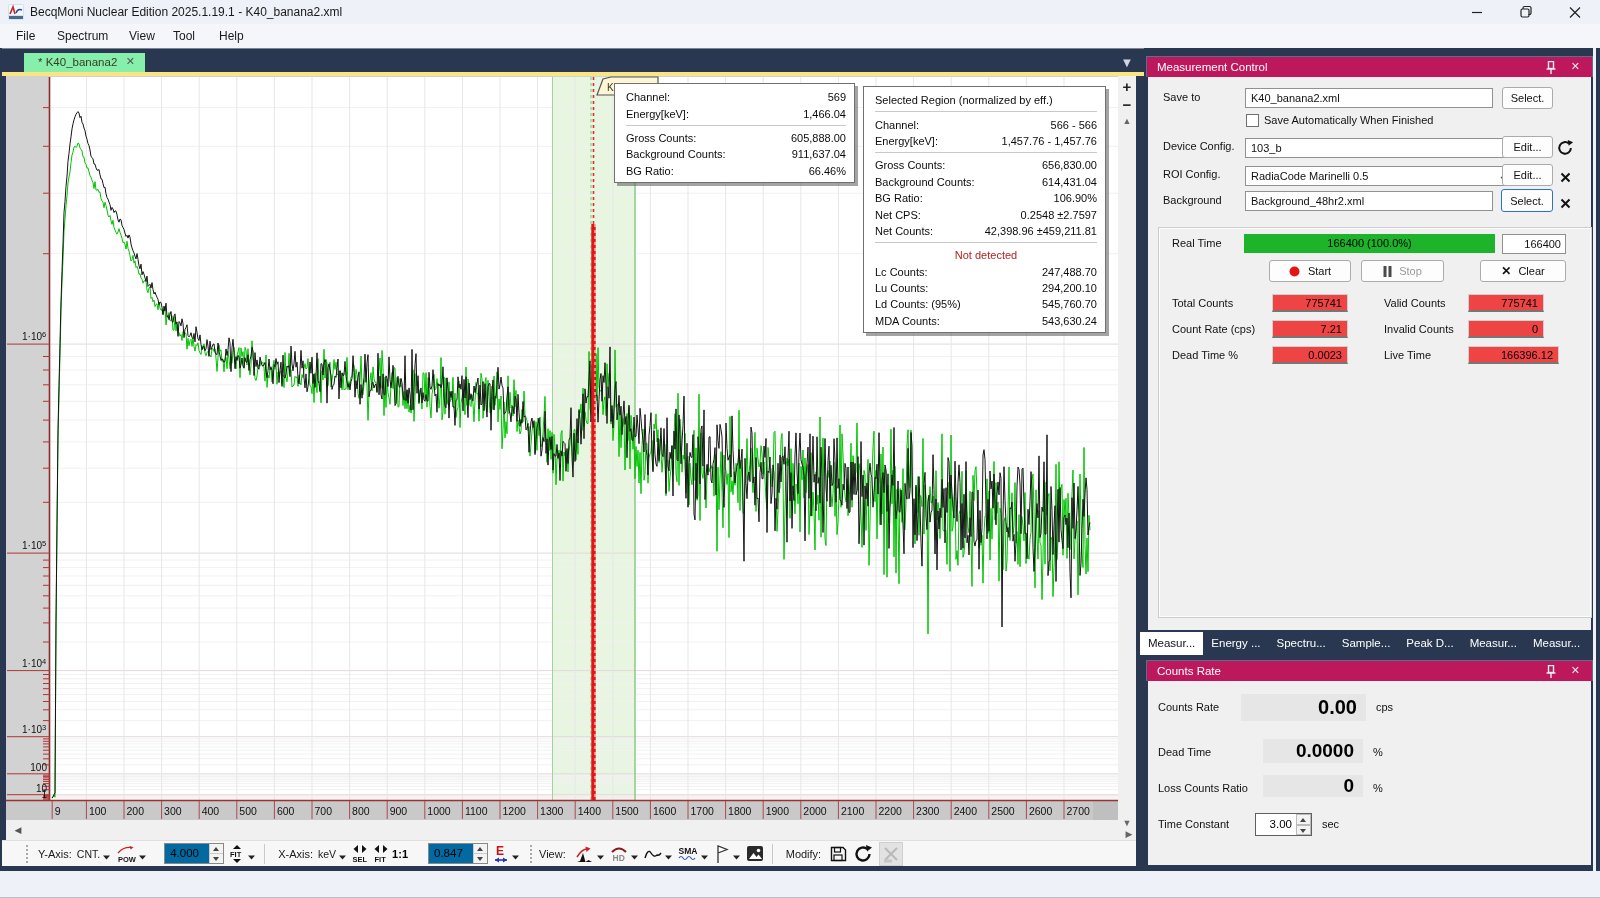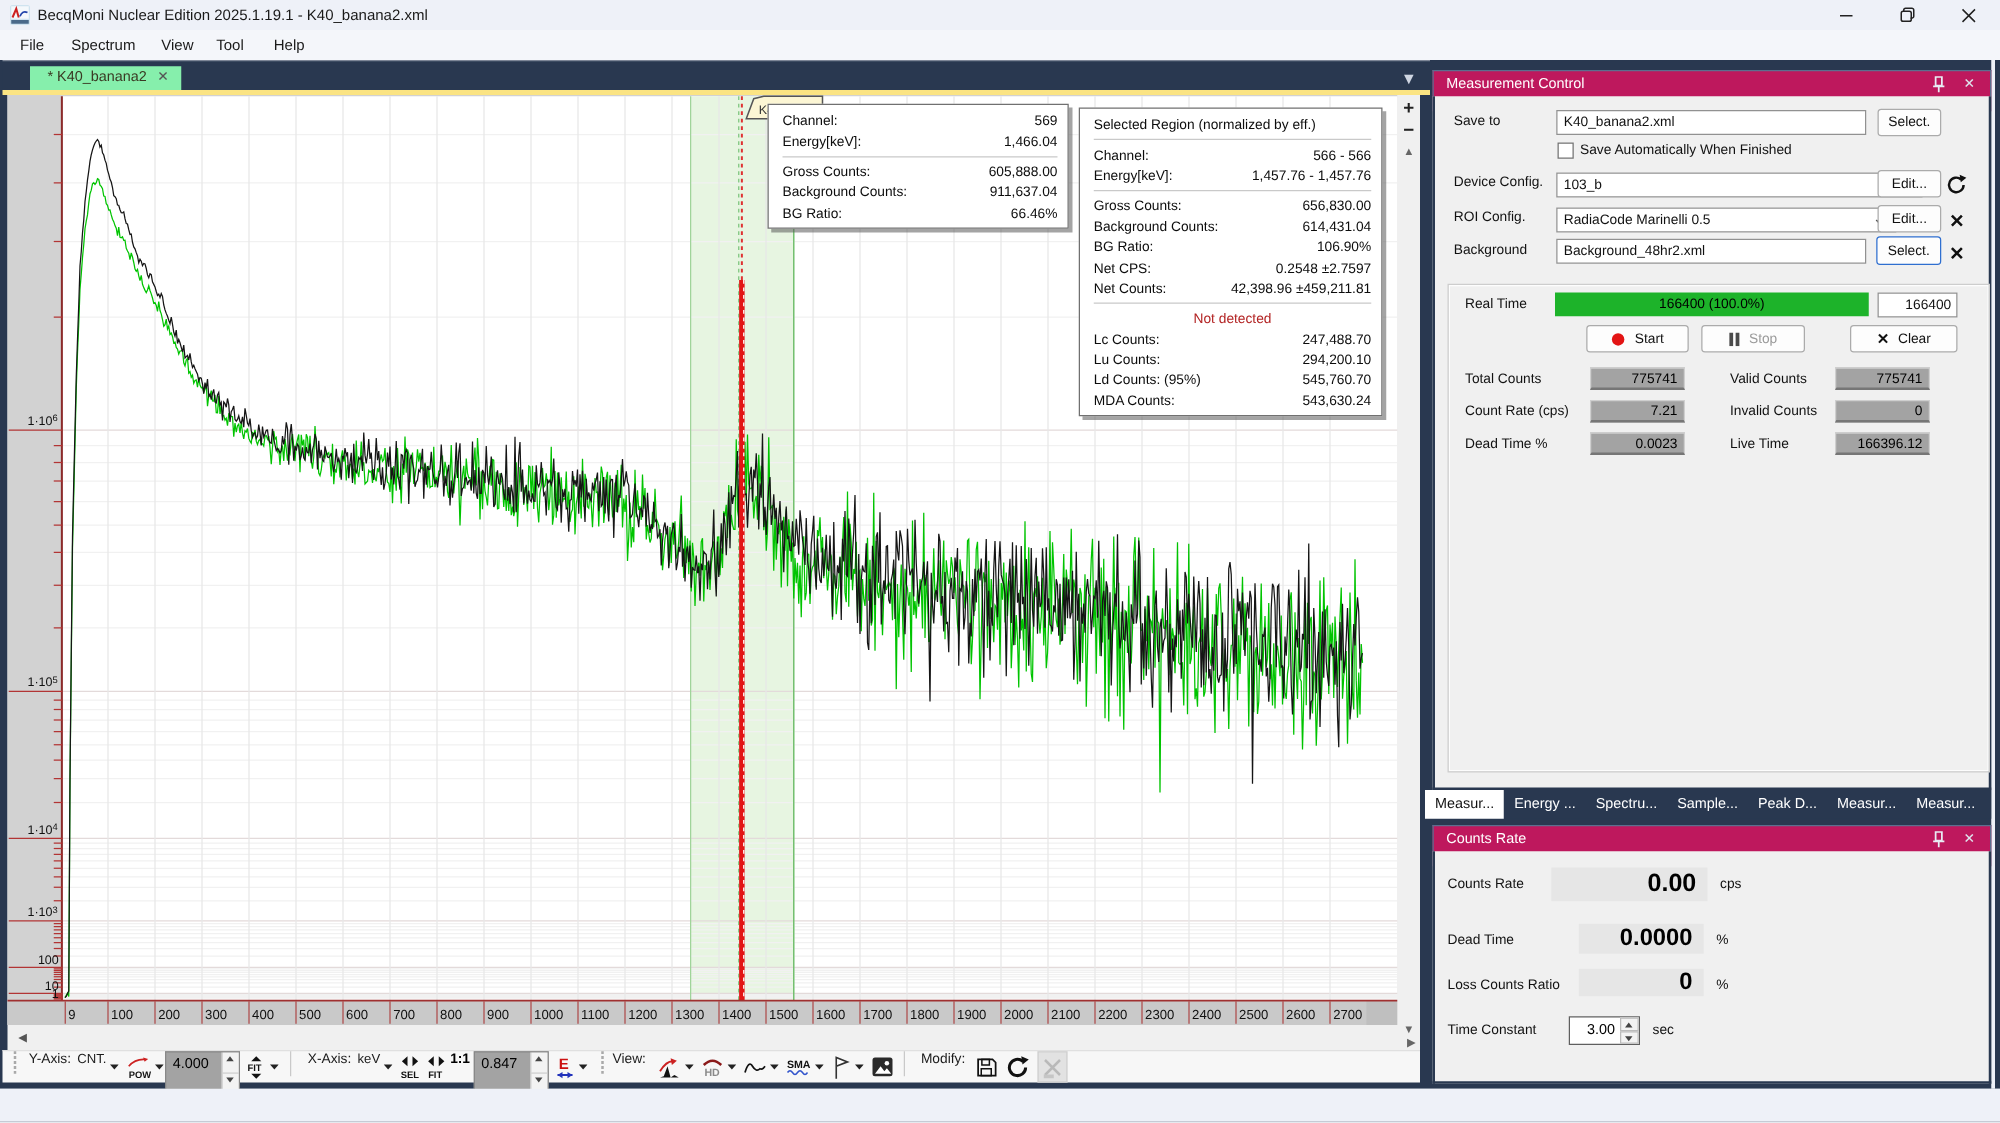--- a/index.html
+++ b/index.html
@@ -8,48 +8,48 @@
 .title-txt { position:absolute; left:30px; top:5px; font-size:12px; color:#191919; }
 .winbtn { position:absolute; top:0; width:46px; height:24px; text-align:center; }
 .menubar { position:absolute; left:0; top:24px; width:1600px; height:24px; background:#f4f6fa; }
 .menubar span { position:absolute; top:5px; font-size:12px; color:#1a1a1a; }
 .winframe { position:absolute; left:0; top:48px; width:1600px; height:823px; background:#293850; }
 .tabstrip { position:absolute; left:2px; top:48px; width:1142px; height:24px; background:#293850; border-top:1px solid #7d8697; }
 .doctab { position:absolute; left:24px; top:53px; width:121px; height:19px; background:#86efac; font-size:11.5px; color:#3a3a23; padding:3px 0 0 14px; }
 .doctab .tx { position:absolute; right:10px; top:2px; color:#555; font-size:11px; }
 .yellowline { position:absolute; left:2px; top:72px; width:1142px; height:4px; background:#fbe483; }
 .docarea { position:absolute; left:6px; top:76px; width:1130px; height:764px; background:#f0f0f0; }
-.toolbar { position:absolute; left:2px; top:840px; width:1134px; height:26px; background:#f7f7f7; display:flex; border-top:1px solid #e0e0e0; }
+.toolbar { position:absolute; left:2px; top:840px; width:1134px; height:26px; background:#f7f7f7; display:flex; align-items:center; border-top:1px solid #e0e0e0;padding-left:15px; }
 .grip { width:4px; height:18px; margin-left:8px; background-image:repeating-linear-gradient(#a9a9a9 0 2px, transparent 2px 4px); background-size:2px 100%; background-repeat:no-repeat; background-position:1px 0; }
 .tlab { font-size:11px; color:#1a1a1a; margin:0 3px 0 9px; }
 .tsel { font-size:10.5px; color:#1a1a1a; margin-left:2px; }
 .car { margin:2px 1px 0 3px; }
 .ticon { margin-left:5px; display:inline-flex; align-items:center; }
 .tbsep { width:1px; height:20px; background:#c9c9c9; margin:0 4px 0 8px; }
-.spinbox { display:inline-flex; height:34px; border:1px solid #888; background:#a3a3a3; margin-left:0; }
+.spinbox { display:inline-flex; height:21px; border:1px solid #888; background:#0369a1; margin-left:17px; }
 .spinval { flex:1; font-size:11.5px; padding:3px 0 0 5px; }
 .spinbtns { width:14px; display:flex; flex-direction:column; border-left:1px solid #ccc; }
 .sb { flex:1; background:#f3f3f3; border-bottom:1px solid #ccc; position:relative; }
 .sb:last-child { border-bottom:none; }
 i.up { position:absolute; left:3px; top:3px; border-left:3.5px solid transparent; border-right:3.5px solid transparent; border-bottom:4px solid #444; }
 i.dn { position:absolute; left:3px; top:3px; border-left:3.5px solid transparent; border-right:3.5px solid transparent; border-top:4px solid #444; }
 .statusbar { position:absolute; left:0; top:871px; width:1600px; height:27px; background:#eef1f8; }
 .phead { position:absolute; height:33px; background:#be185d; color:#fff; font-size:11.5px; padding:4px 0 0 10px; border:1px solid #5c6e8e; border-bottom:none; }
 .ph-ic { position:absolute; right:36px; top:4px; }
 .ph-x { position:absolute; right:12px; top:3px; color:#dfe5ee; font-size:11px; }
 .pbody { position:absolute; background:#f0f0f0; border:2px solid #293850; border-top:none; }
 .rlab { position:absolute; font-size:11px; color:#111;text-align:center; }
 .rtext { position:absolute; height:20px; background:#fff; border:1px solid #919191; font-size:11px; padding:3px 4px 0 5px; color:#111; }
 .rbtn { position:absolute; background:#fdfdfd; border:1px solid #ababab; border-radius:3px; font-family:"Liberation Sans",sans-serif; font-size:11px; color:#111; display:flex; align-items:center; justify-content:center; }
 .rcheck { position:absolute; width:13px; height:13px; background:#fff; border:1px solid #707070; }
 .ric { position:absolute; }
 .chev { position:absolute; right:6px; top:5px; }
 .groupbox { position:absolute; border:1px solid #cdcdcd; box-shadow:inset 0 0 0 1px #fdfdfd; }
 .pbar { position:absolute; background:#1db32a; font-size:11px; text-align:center; padding-top:3px; color:#000; }
-.statbox { position:absolute; height:18px; background:#a3a3a3; border:1px solid #cfcfcf; border-bottom:2px solid #767676; font-size:11px; text-align:right; padding:2px 5px 0 0; }
+.statbox { position:absolute; height:18px; background:#ef4444; border:1px solid #cfcfcf; border-bottom:2px solid #767676; font-size:11px; text-align:right; padding:2px 5px 0 0; }
 .rtabs { position:absolute; background:#293850; display:flex; align-items:stretch; }
 .rtab { color:#fff; font-size:11.5px; padding:5px 8px 0 8px; white-space:nowrap; }
 .rtab.active { background:#fff; color:#111; }
 .bigbox { position:absolute; background:#e6e6e6; font-size:20px; font-weight:bold; text-align:right; padding-right:9px; color:#000; }
 .tcspin { position:absolute; background:#fff; border:1px solid #5f5f5f; display:flex; }
 .tcval { flex:1; font-size:11.5px; padding:4px 2px 0 0; text-align:right; }
 .spinbtns2 { width:15px; display:flex; flex-direction:column; margin-left:2px; }
 .sb2 { flex:1; background:#f3f3f3; border:1px solid #bbb; position:relative; }
 .infobox { position:absolute; background:#fff; border:1.5px solid #707070; box-shadow:3px 3px 0 rgba(90,90,90,0.55); font-size:11px; color:#0c0c0c; padding:5px 8px 4px 11px; }
 .ir { display:flex; justify-content:space-between; height:16.4px; align-items:center; }
@@ -603,21 +603,21 @@
 <div class="statbox" style="left:1272px;top:294px;width:76px">775741</div>
 <div class="rlab" style="left:1384px;top:297px">Valid Counts</div>
 <div class="statbox" style="left:1468px;top:294px;width:76px">775741</div>
 <div class="rlab" style="left:1172px;top:323px">Count Rate (cps)</div>
 <div class="statbox" style="left:1272px;top:320px;width:76px">7.21</div>
 <div class="rlab" style="left:1384px;top:323px">Invalid Counts</div>
 <div class="statbox" style="left:1468px;top:320px;width:76px">0</div>
 <div class="rlab" style="left:1172px;top:349px">Dead Time %</div>
 <div class="statbox" style="left:1272px;top:346px;width:76px">0.0023</div>
 <div class="rlab" style="left:1384px;top:349px">Live Time</div>
-<div class="statbox" style="left:1468px;top:346px;width:76px">166396.12</div>
+<div class="statbox" style="left:1468px;top:346px;width:91px">166396.12</div>
 
 <div class="rtabs" style="left:1140px;top:632px;width:453px;height:23px">
     <span class="rtab active">Measur...</span>
     <span class="rtab">Energy ...</span>
     <span class="rtab">Spectru...</span>
     <span class="rtab">Sample...</span>
     <span class="rtab">Peak D...</span>
     <span class="rtab">Measur...</span>
     <span class="rtab">Measur...</span>
   </div>

